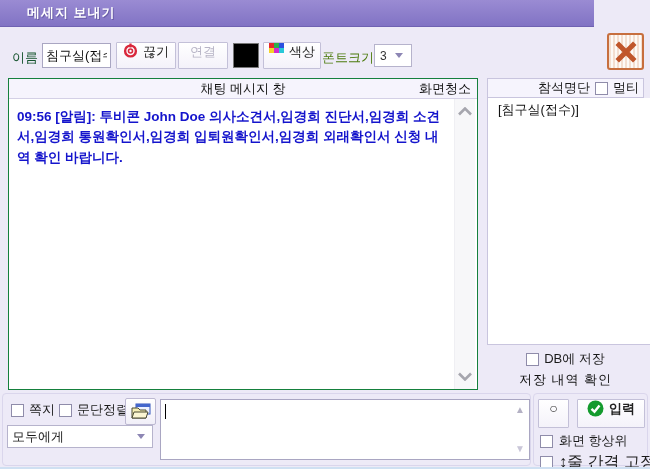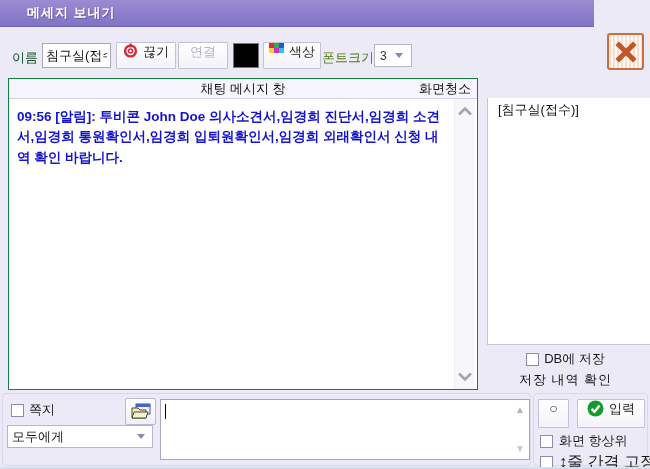--- a/index.html
+++ b/index.html
@@ -127,21 +127,21 @@
   .caret { position:absolute; left:4px; top:4px; width:1px; height:15px; background:#000; }
   .mini-arrow { position:absolute; right:4px; font-size:10px; color:#b4b1c4; line-height:10px; }
   .mini-up { top:5px; } .mini-down { bottom:5px; color:#c9c6d8; }
   .recipient-select {
     position:absolute; left:4px; top:31px; width:146px; height:23px;
     background:#fff; border:1px solid #b6b3cc; display:flex; align-items:center;
     justify-content:space-between; padding:0 7px 0 4px; font-size:13px;
   }
   .row-talk { left:8px; top:58px;margin-top:32px; }
   .btn-circle { left:538px; top:399px; width:31px; height:29px; font-size:14px; color:#333; }
-  .btn-submit { left:577px; top:399px; width:68px; height:29px; font-weight:normal; }
+  .btn-submit { left:577px; top:399px; width:68px; height:29px; font-weight:bold; }
   .row-top { left:540px; top:432px; position:absolute; display:flex; align-items:center; gap:6px; font-size:13px; white-space:nowrap;}
   .row-spacing { left:540px; top:452px; position:absolute; display:flex; align-items:center; gap:6px; font-size:16px; white-space:nowrap;text-align:center;}
   .palette { display:grid; grid-template-columns:repeat(3,5px); grid-auto-rows:5px; }
 </style>
 </head>
 <body>
 
 <div class="titlebar">
   <div class="title">메세지 보내기</div>
 </div>
@@ -198,34 +198,43 @@
         <polyline points="2,7.5 8,1.5 14,7.5" fill="none" stroke="#a6a6ae" stroke-width="2.6"></polyline>
       </svg>
       <svg width="16" height="9" viewBox="0 0 16 9">
         <polyline points="2,1.5 8,7.5 14,1.5" fill="none" stroke="#a6a6ae" stroke-width="2.6"></polyline>
       </svg>
     </div>
   </div>
 </div>
 
 <div class="attend-panel">
+  <div class="attend-header">
+    <span>참석명단</span>
+    <span class="cb"></span>
+    <span>멀티</span>
+  </div>
   <div class="attend-list">
     <div>[침구실(접수)]</div>
   </div>
   <div class="attend-dbrow">
     <span class="cb"></span>
     <span>DB에 저장</span>
   </div>
   <div class="attend-history">저장 내역 확인</div>
 </div>
 
 <div class="group group-left">
   <div class="cbrow row-note">
     <span class="cb"></span>
     <span>쪽지</span>
+  </div>
+  <div class="cbrow row-align">
+    <span class="cb"></span>
+    <span>문단정렬</span>
   </div>
   <button class="btn-folder">
     <svg width="20" height="17" viewBox="0 0 20 17">
       <rect x="5" y="1" width="14" height="10" fill="#eef2ff" stroke="#3355bb" stroke-width="1"></rect>
       <rect x="5" y="1" width="14" height="3" fill="#4466cc"></rect>
       <path d="M1 5 L7 5 L9 7 L15 7 L15 15 L1 15 Z" fill="#f5eeb4" stroke="#4a4a33" stroke-width="1"></path>
       <path d="M3 9 L17 9 L15 15 L1 15 Z" fill="#fbf6d2" stroke="#4a4a33" stroke-width="1"></path>
     </svg>
   </button>
   <div class="compose-box">

